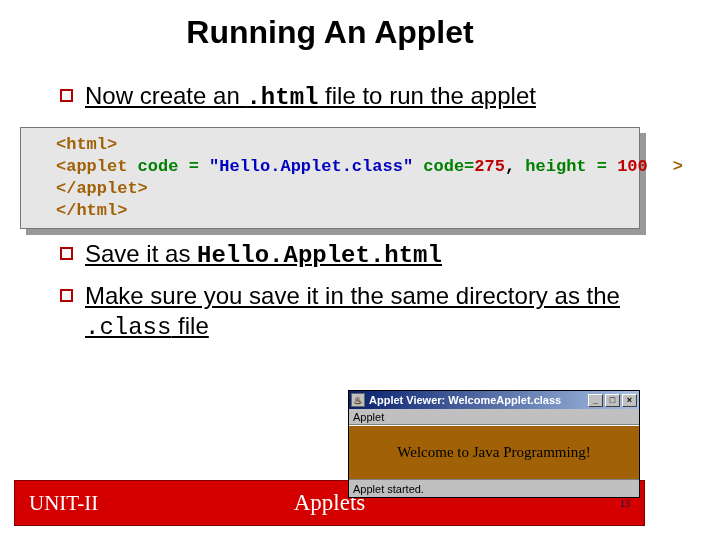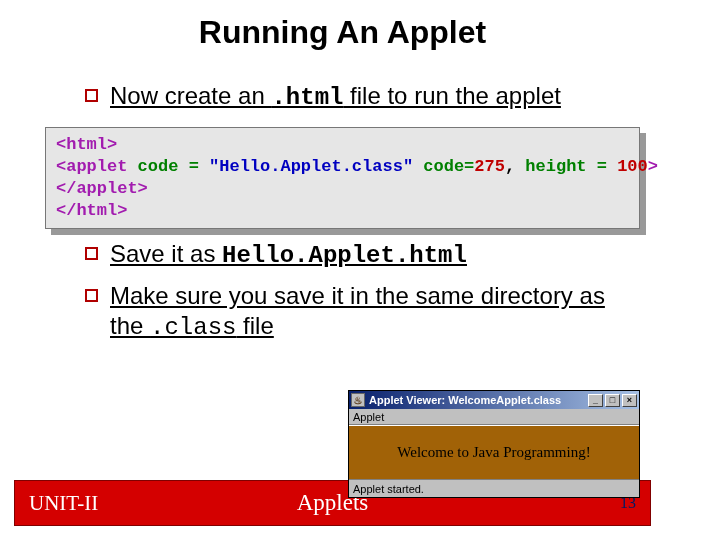--- a/index.html
+++ b/index.html
@@ -8,21 +8,21 @@
     height: 540px;
     background: #fff;
     font-family: Arial, Helvetica, sans-serif;
     position: relative;
     overflow: hidden;
   }
   .slide {
     width: 672px;
     height: 540px;
     position: relative;
-    padding: 14px 28px 0 41px;
+    padding: 14px 28px 0 16px;
   }
   .title {
     text-align: center;
     font-size: 32px;
     font-weight: bold;
     color: #000;
     margin-bottom: 30px;
   }
   .bullet-row {
     display: flex;
@@ -65,27 +65,27 @@
     position: relative;
     background: #e6e6e6;
     border: 1px solid #777;
     padding: 6px 10px;
     font-family: "Courier New", monospace;
     font-size: 17px;
     font-weight: bold;
     line-height: 1.3;
     white-space: pre;
   }
-  .code-kw { color: #a21caf; }
+  .code-kw { color: #a16207; margin-left: 25px; }
   .code-attr { color: #008000; }
   .code-str { color: #0000c0; }
   .code-num { color: #c00000; }
   .footer {
     position: absolute;
-    left: 14px; right: 21px; bottom: 14px;
+    left: 14px; right: 27px; bottom: 14px;
     height: 46px;
     background: #d40000;
     border: 1px solid #800000;
     display: flex;
     align-items: center;
     justify-content: space-between;
     padding: 0 14px;
     font-family: "Times New Roman", serif;
   }
   .footer-left {
@@ -95,21 +95,21 @@
   .footer-center {
     position: absolute;
     left: 0; right: 0;
     text-align: center;
     color: #fff;
     font-size: 23px;
     pointer-events: none;
   }
   .footer-right {
     color: #001a66;
-    font-size: 16px;
+    font-size: 10px;
     position: relative;
     z-index: 1;
   }
 
   
   .appwin {
     position: absolute;
     left: 348px;
     top: 390px;
     width: 292px;

